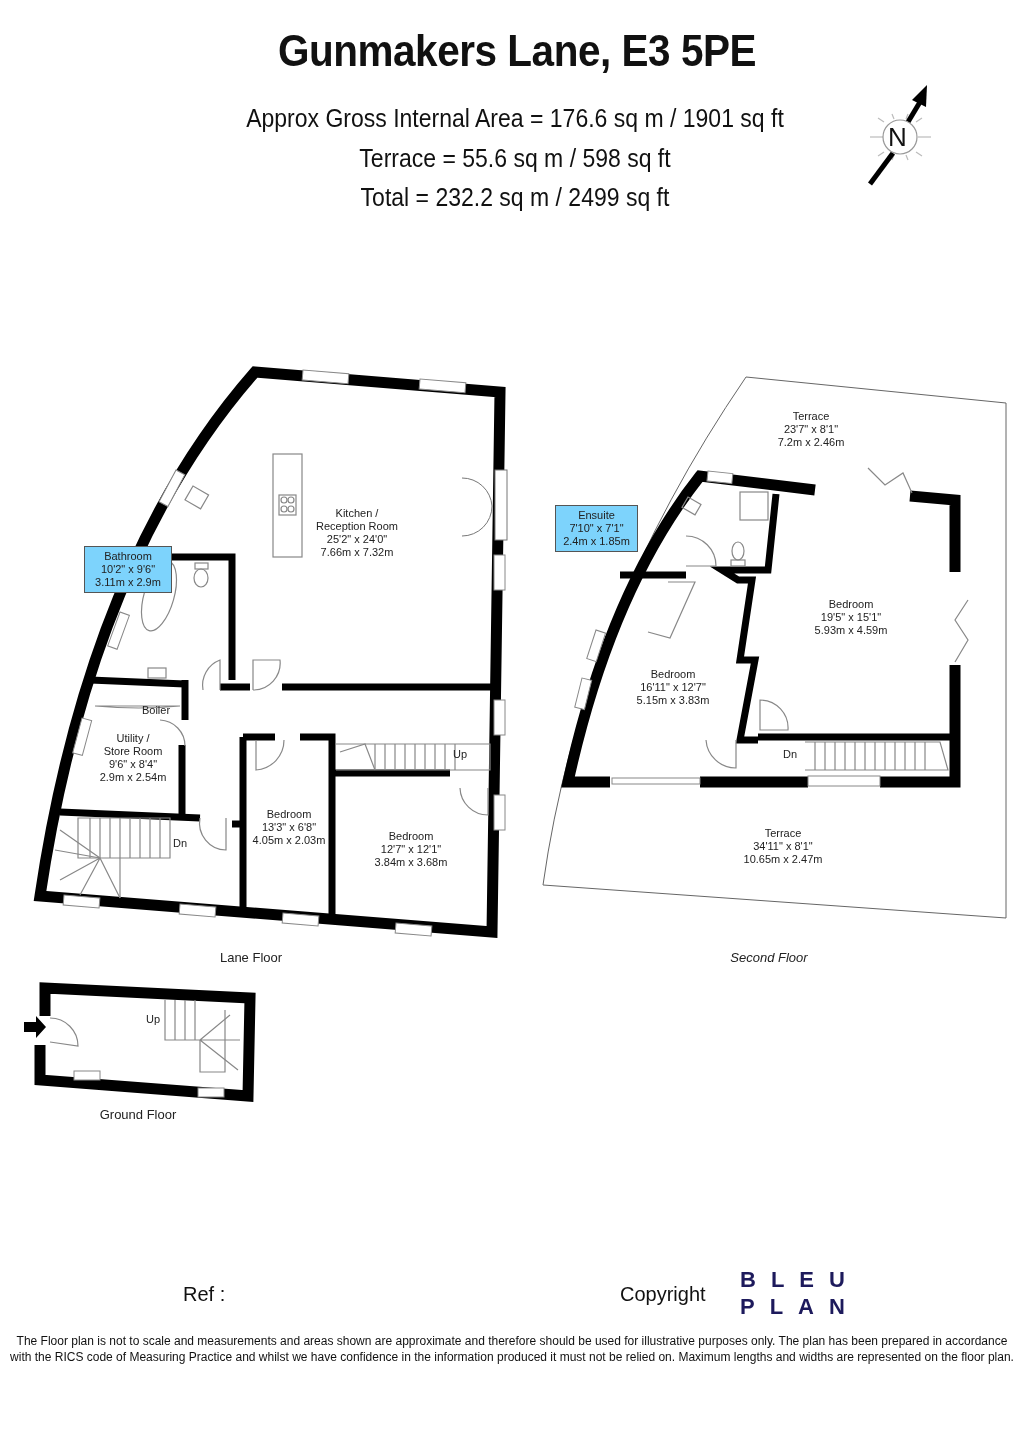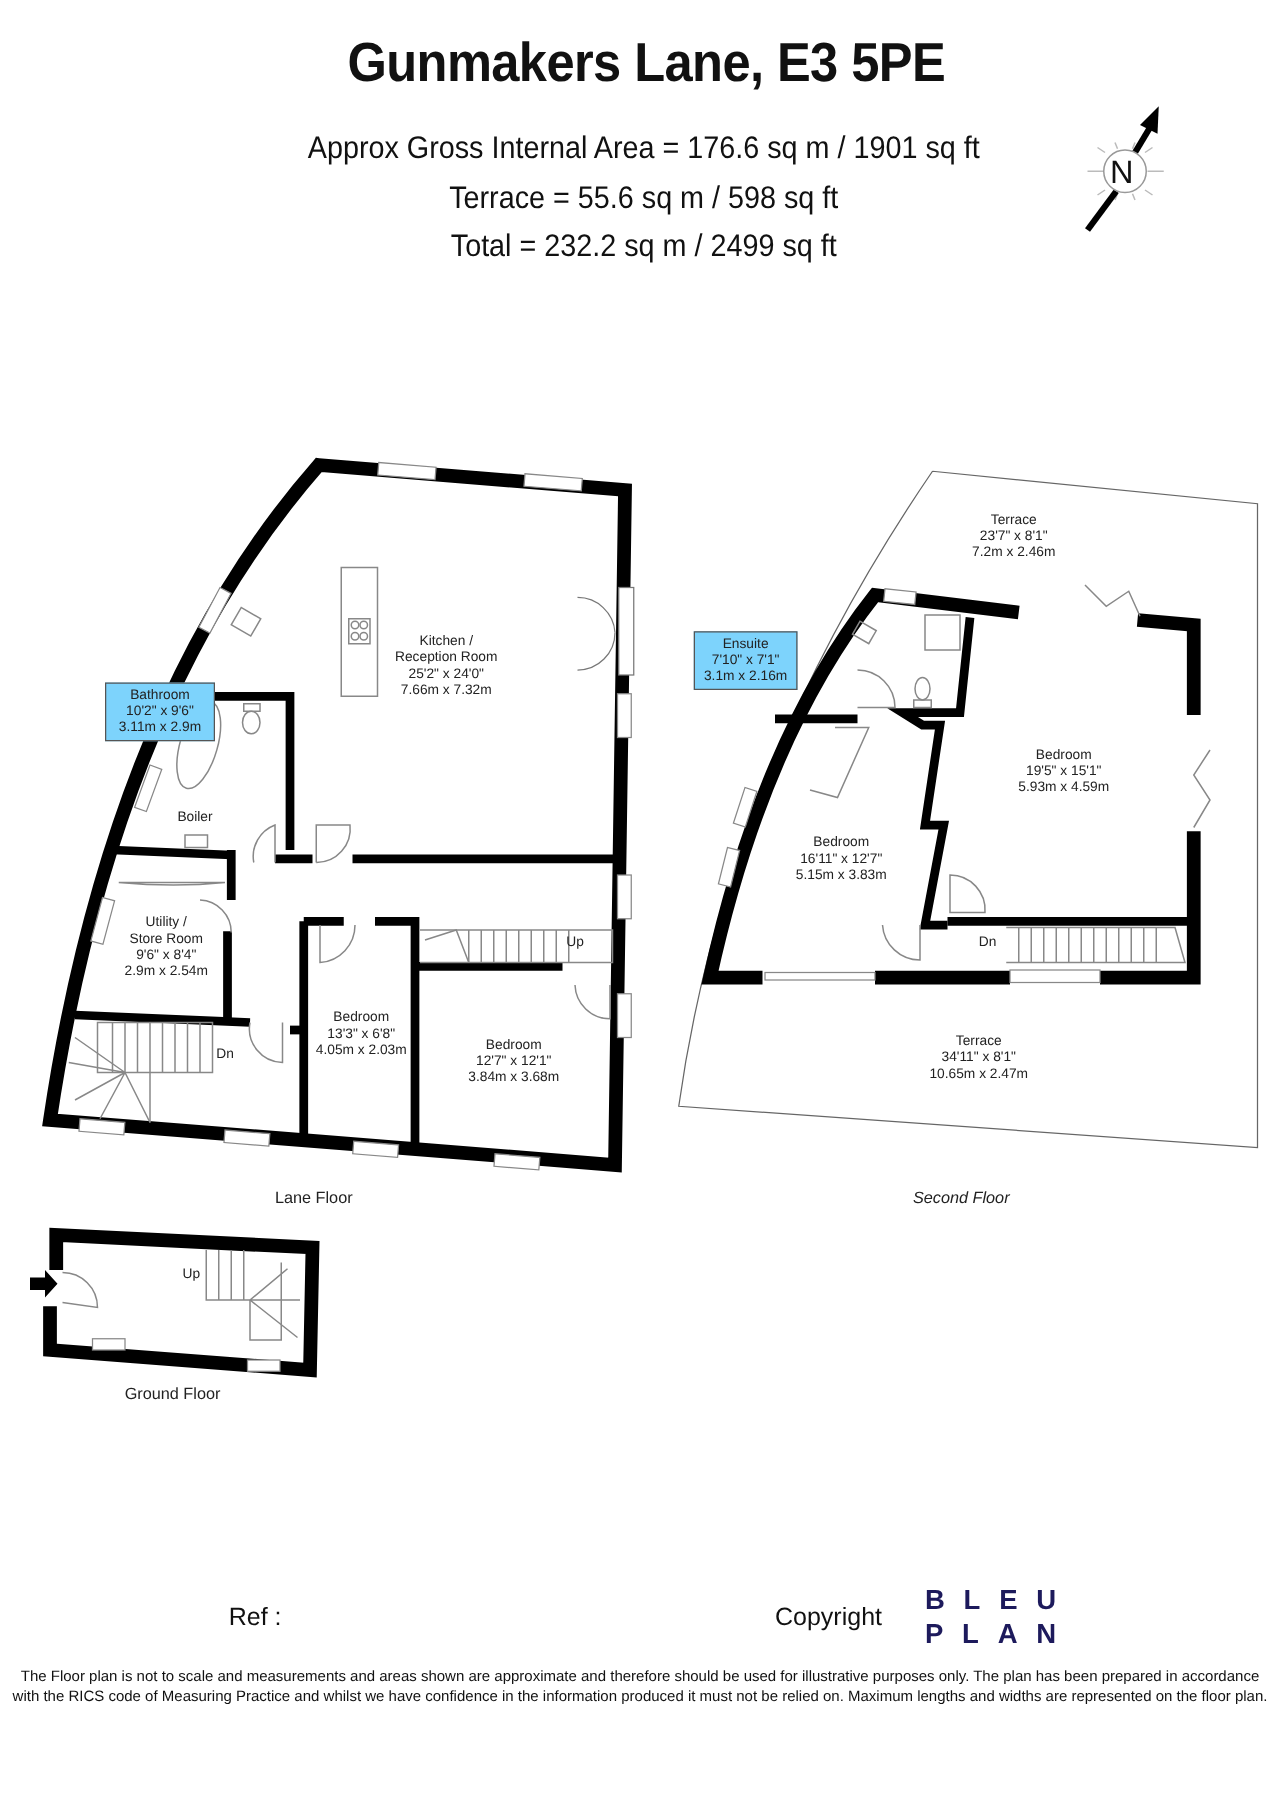--- a/index.html
+++ b/index.html
@@ -178,21 +178,21 @@
   <div>Kitchen /</div>
   <div>Reception Room</div>
   <div>25'2" x 24'0"</div>
   <div>7.66m x 7.32m</div>
 </div>
 <div class="callout" style="left:36px;top:546px;width:78px;margin-left:48px;">
   <div>Bathroom</div>
   <div>10'2" x 9'6"</div>
   <div>3.11m x 2.9m</div>
 </div>
-<div class="room-label" style="left:138px;top:648px;padding-left:36px;">Boiler</div>
+<div class="room-label" style="left:138px;top:704px;padding-left:36px;">Boiler</div>
 <div class="room-label" style="left:133px;top:732px;">
   <div>Utility /</div>
   <div>Store Room</div>
   <div>9'6" x 8'4"</div>
   <div>2.9m x 2.54m</div>
 </div>
 <div class="room-label" style="left:289px;top:808px;">
   <div>Bedroom</div>
   <div>13'3" x 6'8"</div>
   <div>4.05m x 2.03m</div>
@@ -207,21 +207,21 @@
 <div class="floor-label" style="left:251px;top:950px;">Lane Floor</div>
 
 <div class="room-label" style="left:811px;top:410px;">
   <div>Terrace</div>
   <div>23'7" x 8'1"</div>
   <div>7.2m x 2.46m</div>
 </div>
 <div class="callout" style="left:555px;top:505px;width:73px;">
   <div>Ensuite</div>
   <div>7'10" x 7'1"</div>
-  <div>3.1m x 2.16m</div>
+  <div>2.4m x 1.85m</div>
 </div>
 <div class="room-label" style="left:851px;top:598px;">
   <div>Bedroom</div>
   <div>19'5" x 15'1"</div>
   <div>5.93m x 4.59m</div>
 </div>
 <div class="room-label" style="left:673px;top:668px;">
   <div>Bedroom</div>
   <div>16'11" x 12'7"</div>
   <div>5.15m x 3.83m</div>

